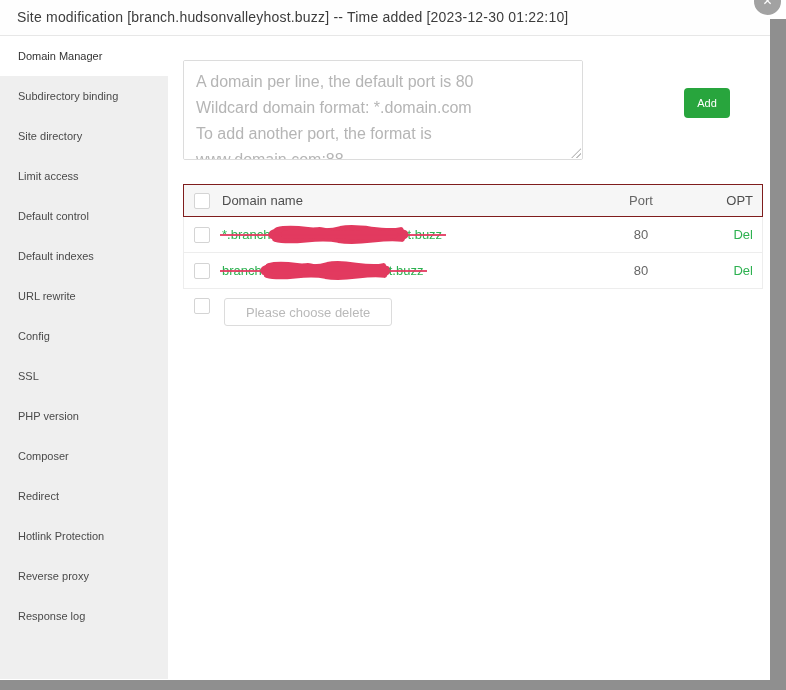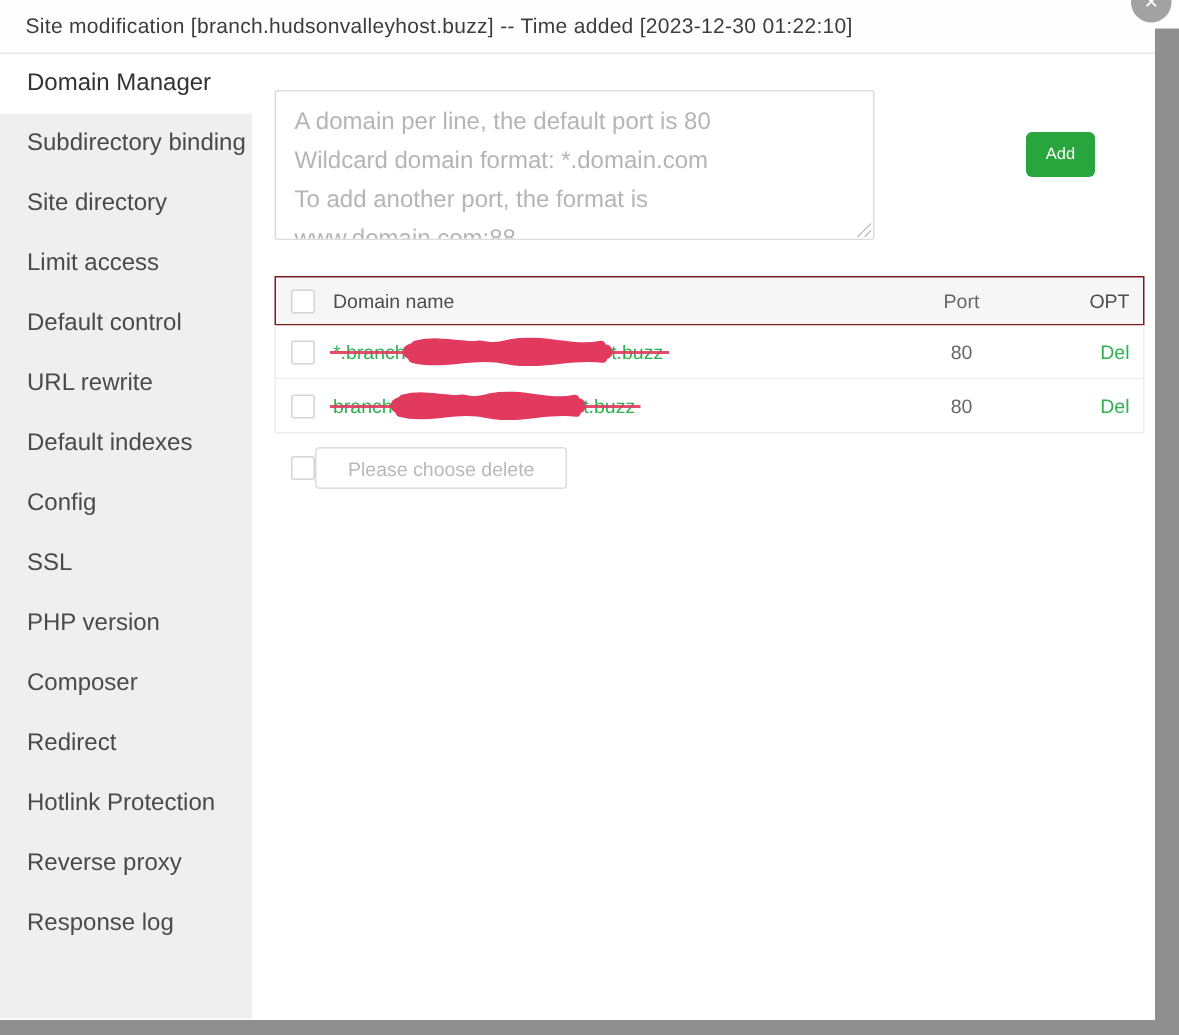--- a/index.html
+++ b/index.html
@@ -19,21 +19,21 @@
     background: #fefefe; border-bottom: 1px solid #e7e7e7;
     letter-spacing: .2px;
   }
 
   .dialog-body { display: flex; height: 643px; }
 
   
   .sidebar { width: 168px; background: #efefef; flex: none; }
   .menu-item {
     height: 40px; line-height: 40px; padding-left: 18px;
-    font-size: 16px; color: #4a4a4a; cursor: pointer; white-space: nowrap;
+    font-size: 11px; color: #4a4a4a; cursor: pointer; white-space: nowrap;
   }
   .menu-item.active { background: #ffffff; color: #333; }
 
   
   .content { flex: 1; position: relative; background: #fff; }
 
   .textarea-wrap { position: absolute; left: 15px; top: 24px; width: 400px; height: 100px; }
   .textarea-wrap textarea {
     width: 100%; height: 100%; box-sizing: border-box; display: block;
     border: 1px solid #dcdcdc; border-radius: 2px;
@@ -82,21 +82,21 @@
     position: absolute; left: -2px; right: -4px; top: 9px; height: 2px;
     background: var(--redaction-red, #e23a5f); opacity: .9; pointer-events: none;
   }
   .scribble { display: inline-block; height: 19px; vertical-align: -5px; margin: 0 -3px; }
   .scribble svg { width: 100%; height: 100%; display: block; }
   .scr { stroke: var(--redaction-red, #e23a5f); fill: none; stroke-linecap: round; }
   .scribble-1 { width: 143px; }
   .scribble-2 { width: 133px; }
 
   
-  .bulk-row { position: absolute; left: 26px; top: 262px; display: flex; align-items: center; }
+  .bulk-row { position: absolute; left: 26px; top: 262px; display: flex; align-items: flex-start; gap: 14px; }
   .bulk-btn {
     height: 28px; padding: 0 21px; background: #fff; border: 1px solid #dcdcdc;
     border-radius: 3px; color: #b9b9b9; font-size: 13px; cursor: pointer;
     font-family: inherit;
   }
 
   
   .backdrop-right { position: absolute; left: 770px; top: 19px; width: 16px; height: 671px; background: var(--backdrop-gray, #8f8f8f); }
   .backdrop-bottom { position: absolute; left: 0; top: 680px; width: 786px; height: 10px; background: var(--backdrop-gray, #8f8f8f); }
 
@@ -117,22 +117,22 @@
   <div class="titlebar">Site modification [branch.hudsonvalleyhost.buzz] -- Time added [2023-12-30 01:22:10]</div>
 
   <div class="dialog-body">
 
     <nav class="sidebar">
       <div class="menu-item active">Domain Manager</div>
       <div class="menu-item">Subdirectory binding</div>
       <div class="menu-item">Site directory</div>
       <div class="menu-item">Limit access</div>
       <div class="menu-item">Default control</div>
+      <div class="menu-item">Default indexes</div>
       <div class="menu-item">URL rewrite</div>
-      <div class="menu-item">Default indexes</div>
       <div class="menu-item">Config</div>
       <div class="menu-item">SSL</div>
       <div class="menu-item">PHP version</div>
       <div class="menu-item">Composer</div>
       <div class="menu-item">Redirect</div>
       <div class="menu-item">Hotlink Protection</div>
       <div class="menu-item">Reverse proxy</div>
       <div class="menu-item">Response log</div>
     </nav>
 

